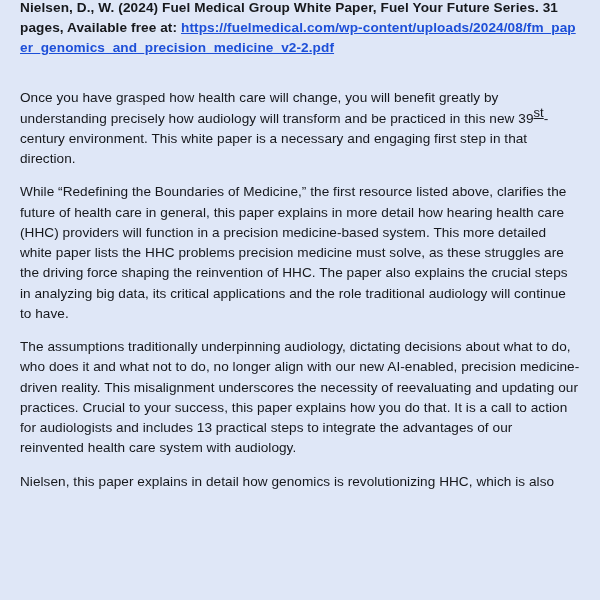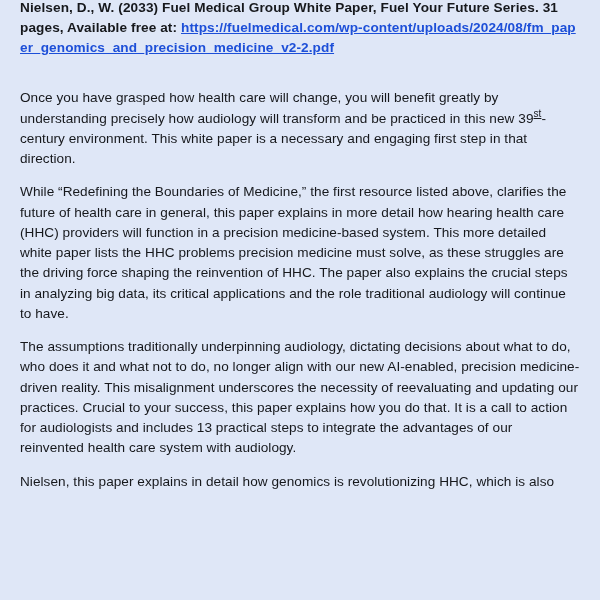--- a/index.html
+++ b/index.html
@@ -45,33 +45,33 @@
   p.body-par {
     font-size: 13.6px;
     line-height: 1.49;
     margin: 0 0 13px 0;
     letter-spacing: 0.05px;
   }
   p.body-par:last-child {
     margin-bottom: 0;
   }
   sup {
-    font-size: 10px;
+    font-size: 13px;
     vertical-align: super;
     line-height: 0;
     text-decoration: underline;
   }
 </style>
 </head>
 <body>
 
 <div class="page">
 
   <div class="citation">
-    <span class="lead">Nielsen, D., W. (2033) Fuel Medical Group White Paper, Fuel Your Future Series. 31 pages, Available free at: </span><a class="link">https://fuelmedical.com/wp-content/uploads/2024/08/fm_paper_genomics_and_precision_medicine_v2-2.pdf</a>
+    <span class="lead">Nielsen, D., W. (2024) Fuel Medical Group White Paper, Fuel Your Future Series. 31 pages, Available free at: </span><a class="link">https://fuelmedical.com/wp-content/uploads/2024/08/fm_paper_genomics_and_precision_medicine_v2-2.pdf</a>
   </div>
 
   <div class="gap"></div>
 
   <p class="body-par"><span>Once you have grasped how health care will change, you will benefit greatly by understanding precisely how audiology will transform and be practiced in this new 39</span><sup>st</sup><span>-century environment. This white paper is a necessary and engaging first step in that direction.</span></p>
 
   <p class="body-par">While “Redefining the Boundaries of Medicine,” the first resource listed above, clarifies the future of health care in general, this paper explains in more detail how hearing health care (HHC) providers will function in a precision medicine-based system. This more detailed white paper lists the HHC problems precision medicine must solve, as these struggles are the driving force shaping the reinvention of HHC. The paper also explains the crucial steps in analyzing big data, its critical applications and the role traditional audiology will continue to have.</p>
 
 
   <p class="body-par">The assumptions traditionally underpinning audiology, dictating decisions about what to do, who does it and what not to do, no longer align with our new AI-enabled, precision medicine-driven reality. This misalignment underscores the necessity of reevaluating and updating our practices. Crucial to your success, this paper explains how you do that. It is a call to action for audiologists and includes 13 practical steps to integrate the advantages of our reinvented health care system with audiology.</p>

